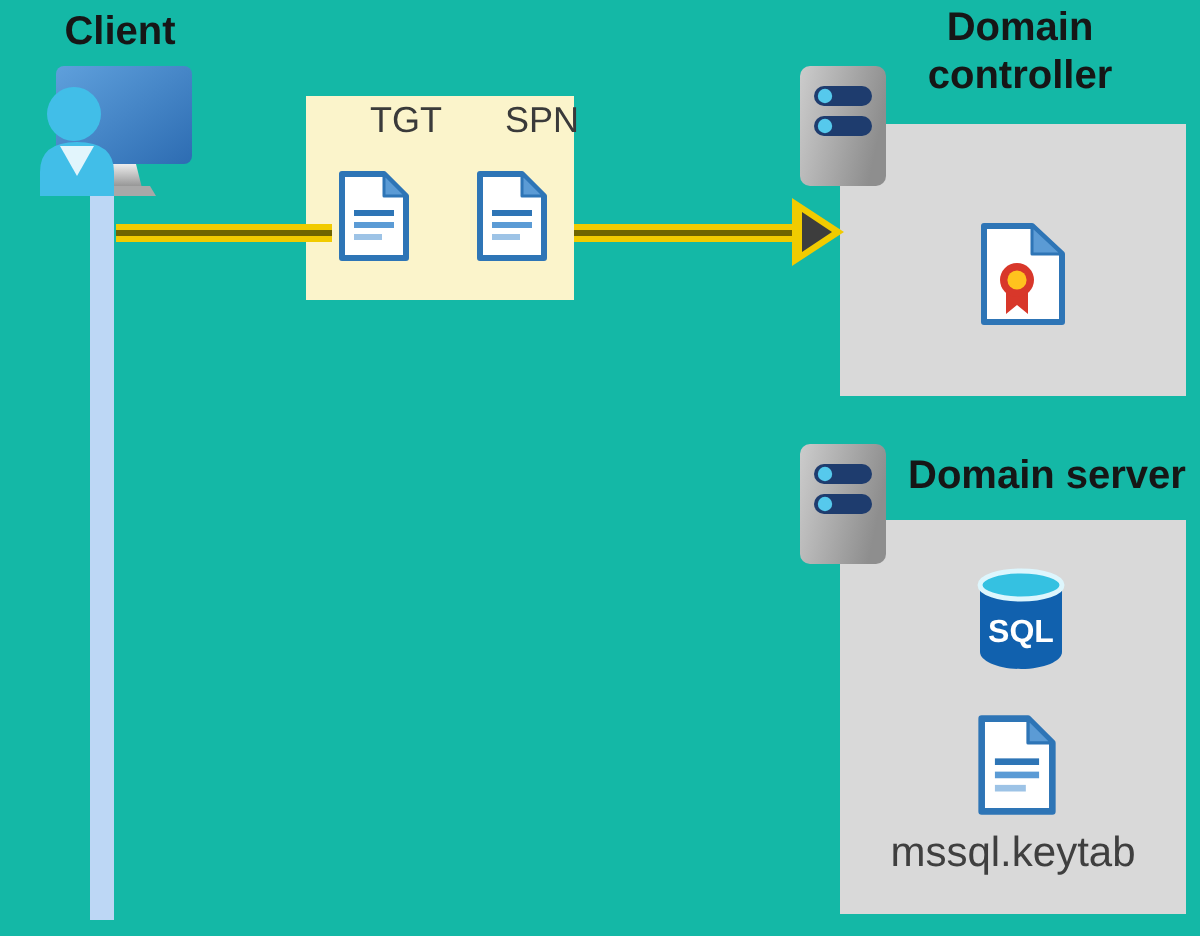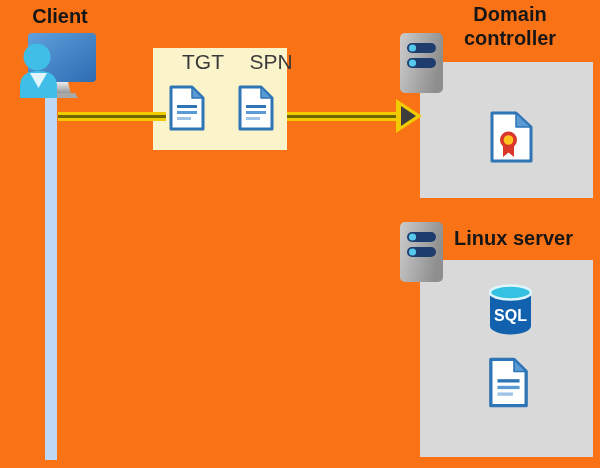--- a/index.html
+++ b/index.html
@@ -1,22 +1,22 @@
 <!DOCTYPE html>
 <html><head>
 <meta charset="utf-8">
 <style>
   html,body{margin:0;padding:0;background:#fff;}
   .canvas{
-    position:relative;width:600px;height:468px;background:#f97316;
+    position:relative;width:600px;height:468px;background:#14b8a6;
     font-family:"Liberation Sans",sans-serif;overflow:hidden;
   }
   .abs{position:absolute;}
   .heading{font-weight:700;font-size:20px;color:#161616;line-height:24px;text-align:center;}
-  .sublabel{font-weight:400;font-size:21px;color:#3A3A3A;}
+  .sublabel{font-weight:400;font-size:18px;color:#3A3A3A;}
   
   .panel{background:#D9D9D9;}
   .dc-panel{left:420px;top:62px;width:173px;height:136px;}
   .lx-panel{left:420px;top:260px;width:173px;height:197px;}
   .ticket-box{left:153px;top:48px;width:134px;height:102px;background:#FBF4CB;}
   
   .blue-bar{left:45px;top:92px;width:12px;height:368px;background:#BDD7F5;}
   .arrow-band{top:112px;height:9px;background:#F1CB00;}
   .arrow-band .core{position:absolute;left:0;right:0;top:3px;height:3px;background:#6F6500;}
   .seg-a{left:58px;width:108px;}
@@ -117,21 +117,21 @@
     <circle cx="13.5" cy="31" r="3.6" fill="#56C9EC"></circle>
   </svg>
   <svg class="abs cert-icon" viewBox="0 0 45 54">
     <path d="M3,3 L27,3 L42,17 L42,51 L3,51 Z" fill="#FFFFFF" stroke="#2E75B6" stroke-width="3" stroke-linejoin="round"></path>
     <path d="M27,3 L27,17 L42,17 Z" fill="#5B9BD5" stroke="#2E75B6" stroke-width="1.5" stroke-linejoin="round"></path>
     <polygon points="14,36 25,36 25,47 19.5,42.5 14,47" fill="#D8372A"></polygon>
     <circle cx="19.5" cy="30" r="8.5" fill="#D8372A"></circle>
     <circle cx="19.5" cy="30" r="4.8" fill="#FFC21E"></circle>
   </svg>
 
-  <div class="abs heading lx-label">Linux server</div>
+  <div class="abs heading lx-label">Domain server</div>
   <svg class="abs lx-server-icon" viewBox="0 0 45 62">
     <defs>
       <linearGradient id="srv2" x1="0" y1="0" x2="1" y2="0.3">
         <stop offset="0" stop-color="#CCCCCC"></stop>
           <stop offset="1" stop-color="#8E8E8E"></stop>
       </linearGradient>
     </defs>
     <rect x="1" y="1" width="43" height="60" rx="5" fill="url(#srv2)"></rect>
     <rect x="8" y="11" width="29" height="10" rx="5" fill="#1E3C6E"></rect>
     <circle cx="13.5" cy="16" r="3.6" fill="#56C9EC"></circle>
@@ -146,14 +146,15 @@
   </svg>
 
   <svg class="abs doc-keytab" viewBox="0 0 38 48">
     <path d="M3,3 L24,3 L35,14 L35,45 L3,45 Z" fill="#FFFFFF" stroke="#2E75B6" stroke-width="3" stroke-linejoin="round"></path>
     <path d="M24,3 L24,14 L35,14 Z" fill="#5B9BD5" stroke="#2E75B6" stroke-width="1.5" stroke-linejoin="round"></path>
     <rect x="9" y="21" width="20" height="3" fill="#2E75B6"></rect>
     <rect x="9" y="27" width="20" height="3" fill="#5B9BD5"></rect>
     <rect x="9" y="33" width="14" height="3" fill="#9DC3E6"></rect>
   </svg>
 
+  <div class="abs keytab-label">mssql.keytab</div>
 
 </div>
 
 </body></html>

